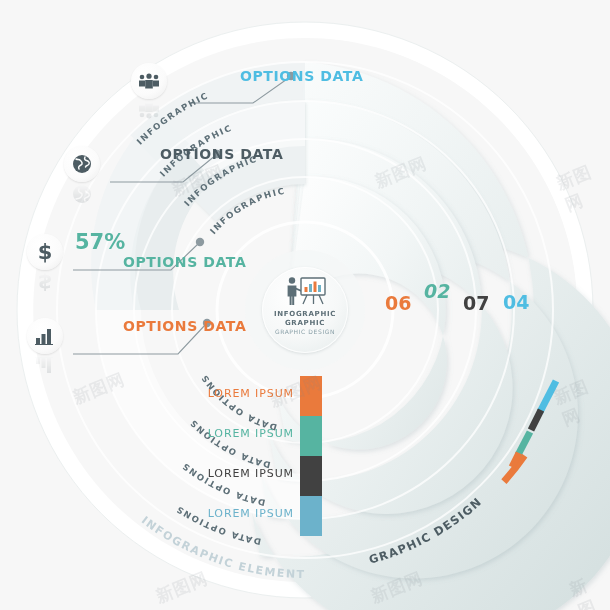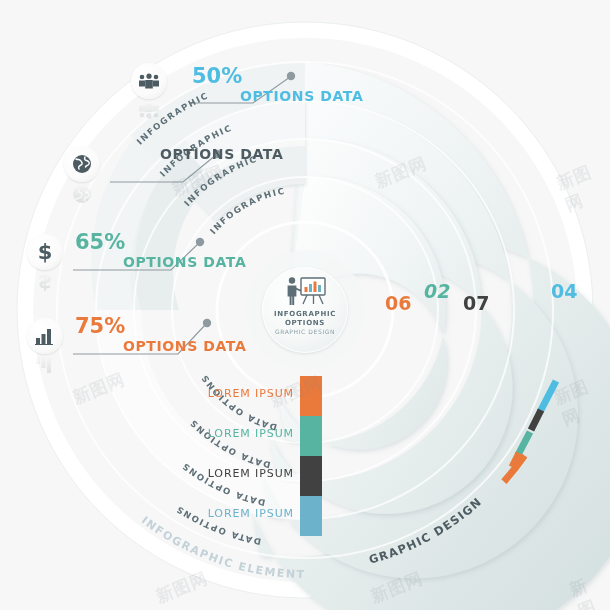--- a/index.html
+++ b/index.html
@@ -202,47 +202,46 @@
 
     <text fill="#c3d2d8" font-family="DejaVu Sans, sans-serif" font-size="11" font-weight="bold" letter-spacing="1.6">
       <textPath href="#p-ie" startOffset="58%" id="tp-ie">INFOGRAPHIC ELEMENTS</textPath>
     </text>
   </svg>
 
   <div id="numbers">
       <div class="arcnum" style="left: 385px; top: 292px; color: rgb(234, 122, 60);">06</div>
       <div class="arcnum" style="left: 424px; top: 280px; color: rgb(86, 180, 161); font-style: italic;">02</div>
       <div class="arcnum" style="left: 463px; top: 292px; color: rgb(65, 65, 65);">07</div>
-      <div class="arcnum" style="left: 503px; top: 280px; color: rgb(79, 189, 226); margin-left: 48px;">04</div>
+      <div class="arcnum" style="left: 503px; top: 291px; color: rgb(79, 189, 226);">04</div>
     </div>
 
   <div id="hub">
     <span style="display:block;">
       <svg width="44" height="30" viewBox="0 0 44 30">
 
         <circle cx="9" cy="4.5" r="3.2" fill="#5d6f77"></circle>
         <path d="M4.6 9.5 h8.8 v11 h-2.2 v8.5 h-2 v-8.5 h-0.6 v8.5 h-2 v-8.5 h-2 z" fill="#5d6f77"></path>
         <path d="M12.6 11.5 L19.5 14.5 l-0.8 1.6 -7.1 -3.2 z" fill="#5d6f77"></path>
 
         <rect x="18" y="2" width="24" height="17" rx="1" fill="#ffffff" stroke="#5d6f77" stroke-width="1.4"></rect>
         <rect x="21.5" y="11" width="3" height="5" fill="#ea7a3c"></rect>
         <rect x="26" y="8" width="3" height="8" fill="#6fb2c6"></rect>
         <rect x="30.5" y="5.5" width="3" height="10.5" fill="#ea7a3c"></rect>
         <rect x="35" y="9" width="3" height="7" fill="#6fb2c6"></rect>
         <path d="M24 19 L20 28 M30.5 19 L30.5 28 M36 19 L40 28" stroke="#5d6f77" stroke-width="1.3" fill="none"></path>
       </svg>
     </span>
     <div class="hub-t1">INFOGRAPHIC</div>
-    <div class="hub-t2">OPTIONS</div>
+    <div class="hub-t2">GRAPHIC</div>
     <div class="hub-t3">GRAPHIC DESIGN</div>
   </div>
 
   <div id="callouts">
       <div class="callout" style="left: 192px; top: 66px;">
-        <div class="pct" style="color: rgb(79, 189, 226);">50%</div>
         <div class="opt" style="color: rgb(79, 189, 226);">OPTIONS DATA</div>
       </div>
       <div class="ico" style="left: 131px; top: 63px;">
         <svg width="22" height="16" viewBox="0 0 22 16">
       <circle cx="4" cy="4" r="2.3" fill="#4d5c63"></circle>
           <path d="M1 7.5h6v6H1z" fill="#4d5c63"></path>
       <circle cx="18" cy="4" r="2.3" fill="#4d5c63"></circle>
           <path d="M15 7.5h6v6h-6z" fill="#4d5c63"></path>
       <circle cx="11" cy="3.2" r="2.6" fill="#4d5c63"></circle>
           <path d="M7.2 7h7.6v8.5H7.2z" fill="#4d5c63"></path>
@@ -267,35 +266,34 @@
       <path d="M4 5c2 1 3 0 4.5 1.5S11 10 9 11 6 13 7 15M13 3c-1 2 0 3 1.5 3.5S18 8 17 10s-3 1-3.5 3" stroke="#fafbfb" stroke-width="1.5" fill="none" stroke-linecap="round"></path>
     </svg>
       </div>
       <div class="ico-refl" style="left: 64px; top: 183px;">
         <svg width="20" height="20" viewBox="0 0 20 20">
       <circle cx="10" cy="10" r="9" fill="#4d5c63"></circle>
       <path d="M4 5c2 1 3 0 4.5 1.5S11 10 9 11 6 13 7 15M13 3c-1 2 0 3 1.5 3.5S18 8 17 10s-3 1-3.5 3" stroke="#fafbfb" stroke-width="1.5" fill="none" stroke-linecap="round"></path>
     </svg>
       </div>
       <div class="callout" style="left: 75px; top: 232px;">
-        <div class="pct" style="color: rgb(86, 180, 161);">65%</div>
+        <div class="pct" style="color: rgb(86, 180, 161);">57%</div>
         <div class="opt" style="color: rgb(86, 180, 161);">OPTIONS DATA</div>
       </div>
       <div class="ico" style="left: 27px; top: 234px;">
         <svg width="16" height="22" viewBox="0 0 16 22">
       <text x="8" y="18" text-anchor="middle" font-family="DejaVu Sans, sans-serif" font-size="21" font-weight="bold" fill="#4d5c63">$</text>
     </svg>
       </div>
       <div class="ico-refl" style="left: 27px; top: 271px;">
         <svg width="16" height="22" viewBox="0 0 16 22">
       <text x="8" y="18" text-anchor="middle" font-family="DejaVu Sans, sans-serif" font-size="21" font-weight="bold" fill="#4d5c63">$</text>
     </svg>
       </div>
       <div class="callout" style="left: 75px; top: 316px;">
-        <div class="pct" style="color: rgb(234, 122, 60);">75%</div>
         <div class="opt" style="color: rgb(234, 122, 60);">OPTIONS DATA</div>
       </div>
       <div class="ico" style="left: 27px; top: 318px;">
         <svg width="20" height="18" viewBox="0 0 20 18">
       <rect x="1" y="11" width="4" height="6" fill="#4d5c63"></rect>
       <rect x="6.5" y="7" width="4" height="10" fill="#4d5c63"></rect>
       <rect x="12" y="2" width="4" height="15" fill="#4d5c63"></rect>
       <rect x="0" y="17" width="18" height="1.2" fill="#4d5c63"></rect>
     </svg>
       </div>

